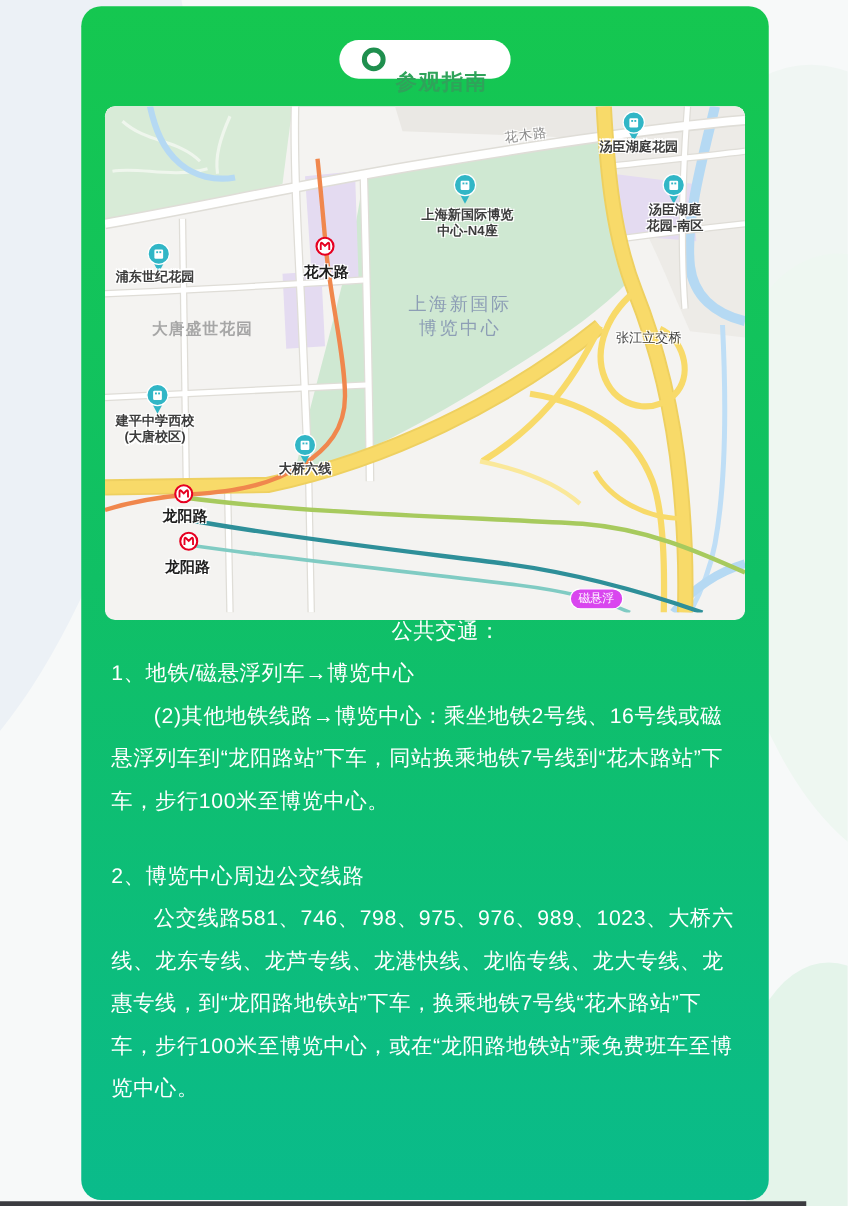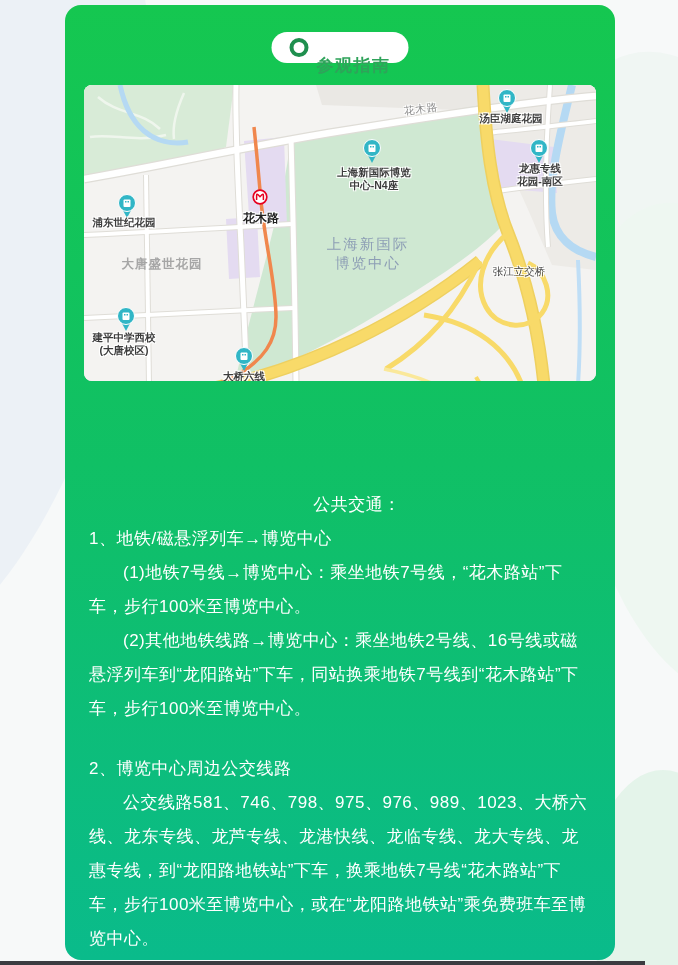--- a/index.html
+++ b/index.html
@@ -25,21 +25,21 @@
   .badge{
     position:absolute;top:27px;left:50%;transform:translateX(-50%);
     height:31px;background:#ffffff;border-radius:17px;
     display:flex;align-items:center;gap:8px;padding:0 18px;box-sizing:border-box;
   }
   .badge .ring{width:11px;height:11px;border:4px solid #1f8f4e;border-radius:50%;}
   .badge .txt{font-size:17px;font-weight:800;color:#2fa35a;letter-spacing:1.5px;white-space:nowrap;margin-top:36px;}
 
   
   .map{
-    position:absolute;left:19px;top:80px;width:512px;height:296px;
+    position:absolute;left:19px;top:80px;width:512px;height:411px;
     border-radius:8px;overflow:hidden;background:#f4f3f1;
   }
   .map svg{display:block;}
   .mlabel{
     position:absolute;transform:translate(-50%,-50%);
     font-size:10.5px;font-weight:700;color:#3c3c3c;line-height:13px;
     text-align:center;white-space:nowrap;
     text-shadow:-1px -1px 0 #fff,1px -1px 0 #fff,-1px 1px 0 #fff,1px 1px 0 #fff;
   }
   .station{font-size:12px;font-weight:800;color:#1f1f1f;}
@@ -210,21 +210,21 @@
         <circle cx="8" cy="8" r="6.8" fill="#fff" stroke="#e60021" stroke-width="1.7"></circle>
         <path d="M4.6,11 L4.6,6.4 Q4.6,4.4 6.1,5.8 L8,7.7 L9.9,5.8 Q11.4,4.4 11.4,6.4 L11.4,11" stroke="#e60021" stroke-width="1.5" fill="none"></path>
       </svg>
     <svg class="metro" style="left:59px;top:340px" width="16" height="16">
         <circle cx="8" cy="8" r="6.8" fill="#fff" stroke="#e60021" stroke-width="1.7"></circle>
         <path d="M4.6,11 L4.6,6.4 Q4.6,4.4 6.1,5.8 L8,7.7 L9.9,5.8 Q11.4,4.4 11.4,6.4 L11.4,11" stroke="#e60021" stroke-width="1.5" fill="none"></path>
       </svg>
 
     <div class="mlabel" style="left:427px;top:33px">汤臣湖庭花园</div>
     <div class="mlabel" style="left:456px;top:90px">
-      <div>龙惠专线</div>
+      <div>汤臣湖庭</div>
       <div>花园-南区</div>
     </div>
     <div class="mlabel" style="left:290px;top:94px">
       <div>上海新国际博览</div>
       <div>中心-N4座</div>
     </div>
     <div class="mlabel expo-big" style="left:284px;top:169px">
       <div>上海新国际</div>
       <div>博览中心</div>
     </div>
@@ -239,21 +239,20 @@
     <div class="mlabel roadlabel" style="left:337px;top:24px">花木路</div>
     <div class="mlabel station" style="left:177px;top:133px">花木路</div>
     <div class="mlabel station" style="left:64px;top:328px">龙阳路</div>
     <div class="mlabel station" style="left:66px;top:369px">龙阳路</div>
     <div class="maglev-badge" style="left:393px;top:394px">磁悬浮</div>
   </div>
 
   <div class="content">
     <p class="title">公共交通：</p>
     <p class="heading">1、地铁/磁悬浮列车→博览中心</p>
-    <p>(1)地铁7号线→博览中心：乘坐地铁7号线，“花木路站”下车，步行100米至博览中心。</p>
     <p>(2)其他地铁线路→博览中心：乘坐地铁2号线、16号线或磁悬浮列车到“龙阳路站”下车，同站换乘地铁7号线到“花木路站”下车，步行100米至博览中心。</p>
     <p class="heading sec2">2、博览中心周边公交线路</p>
     <p>公交线路581、746、798、975、976、989、1023、大桥六线、龙东专线、龙芦专线、龙港快线、龙临专线、龙大专线、龙惠专线，到“龙阳路地铁站”下车，换乘地铁7号线“花木路站”下车，步行100米至博览中心，或在“龙阳路地铁站”乘免费班车至博览中心。</p>
   </div>
 
 </div>
 
 <div class="next-edge"></div>
 
 </body></html>

